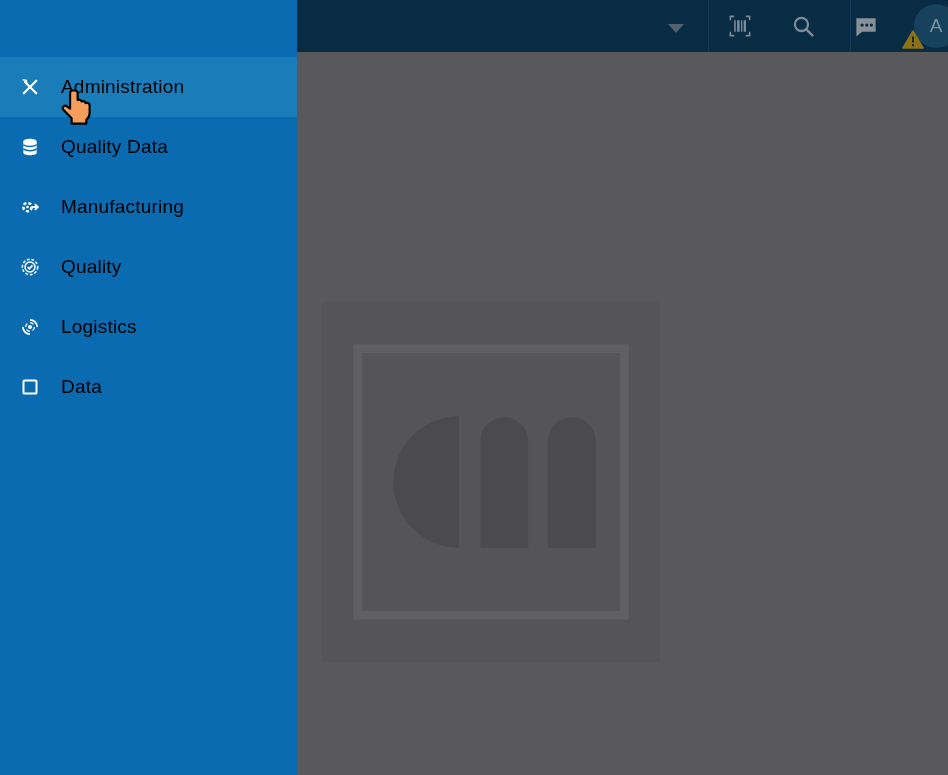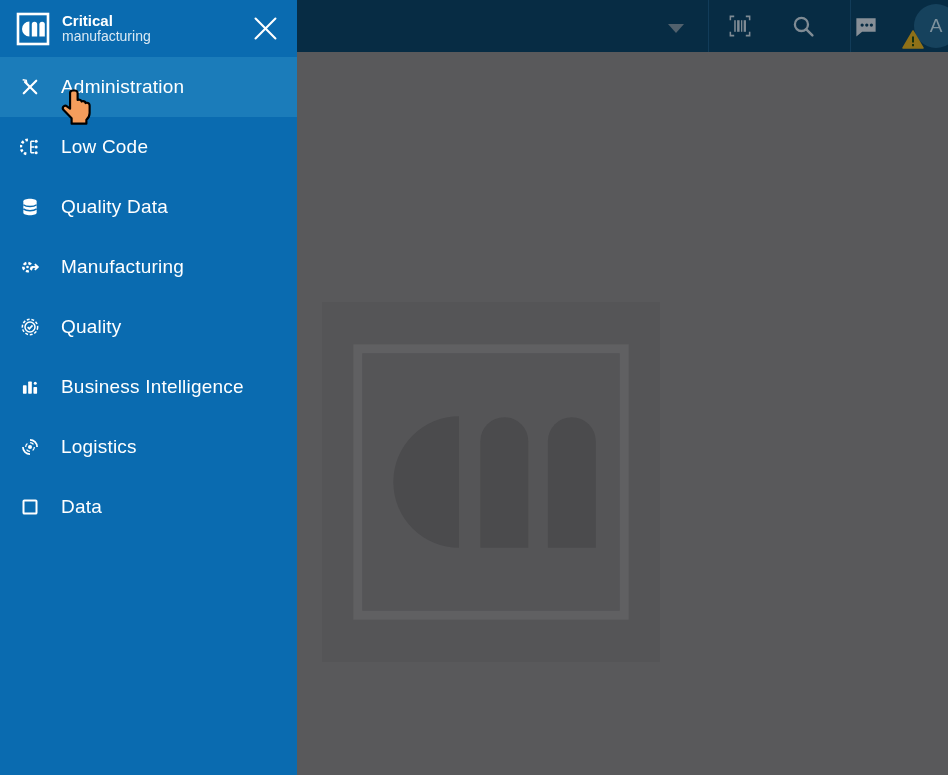--- a/index.html
+++ b/index.html
@@ -22,21 +22,21 @@
   .wm-card{position:absolute;left:25px;top:250px;width:338px;height:360px;background:#555557;
     display:flex;align-items:center;justify-content:center;}
   
   .sidebar{position:absolute;left:0;top:0;width:297px;height:775px;background:#0a6bb0;z-index:5;}
   .sb-header{height:57px;display:flex;align-items:center;padding:0 18px 0 16px;}
   .brand-text{margin-left:12px;color:#fff;line-height:1.05;}
   .brand-bold{font-weight:bold;font-size:15px;display:block;}
   .brand-light{font-size:14px;color:rgba(255,255,255,.85);display:block;}
   .close-btn{margin-left:auto;width:28px;height:28px;display:flex;align-items:center;justify-content:center;cursor:pointer;}
   .menu{position:absolute;left:0;top:57px;width:297px;}
-  .menu-item{height:60px;display:flex;align-items:center;padding-left:19px;color:#ffffff;cursor:pointer;}
+  .menu-item{height:60px;display:flex;align-items:center;padding-left:19px;color:#000000;cursor:pointer;}
   .menu-item.active{background:#1b7cba;}
   .mi-icon{width:21px;height:21px;margin-right:21px;display:flex;align-items:center;justify-content:center;flex:none;}
   .mi-label{font-size:19px;font-weight:400;letter-spacing:.2px;white-space:nowrap;}
   
   .cursor{position:absolute;left:58px;top:88px;z-index:9;pointer-events:none;}
 </style>
 </head>
 <body>
 
 <div class="topbar">
@@ -89,70 +89,34 @@
       <g fill="#4b4b4d">
         <path d="M13.4 9.6 A7.4 7.4 0 0 0 13.4 24.4 Z"></path>
         <path d="M15.8 24.4 v-12 a2.7 2.7 0 0 1 5.4 0 v12 z"></path>
         <path d="M23.4 24.4 v-12 a2.7 2.7 0 0 1 5.4 0 v12 z"></path>
       </g>
     </svg>
   </div>
 </div>
 
 <div class="sidebar">
-  <div class="sb-header">
-    <svg width="34" height="34" viewBox="0 0 34 34">
-      <rect x="2" y="2" width="30" height="30" fill="none" stroke="#fff" stroke-width="2.6"></rect>
-      <g fill="#fff">
-        <path d="M13.4 9.6 A7.4 7.4 0 0 0 13.4 24.4 Z"></path>
-        <path d="M15.8 24.4 v-12 a2.7 2.7 0 0 1 5.4 0 v12 z"></path>
-        <path d="M23.4 24.4 v-12 a2.7 2.7 0 0 1 5.4 0 v12 z"></path>
-      </g>
-    </svg>
-    <div class="brand-text">
-      <span class="brand-bold">Critical</span>
-      <span class="brand-light">manufacturing</span>
-    </div>
-    <div class="close-btn">
-      <svg width="23" height="23" viewBox="0 0 22 22">
-        <path d="M1.5 1.5 L20.5 20.5 M20.5 1.5 L1.5 20.5" stroke="#fff" stroke-width="2" stroke-linecap="round"></path>
-      </svg>
-    </div>
-  </div>
   <nav class="menu">
   <div class="menu-item active">
     <span class="mi-icon">
           <svg width="20" height="20" viewBox="0 0 24 24">
             <g stroke="#fff" stroke-width="2.6" stroke-linecap="round">
               <path d="M6 6 L19.5 19.5"></path>
               <path d="M19.5 4.5 L4.5 19.5"></path>
             </g>
             <path d="M3.2 3.2 L7.5 4 L8 7.5" stroke="#fff" fill="none" stroke-width="1.8"></path>
           </svg>
         </span>
     <span class="mi-label">Administration</span>
   </div>
 
-  <div class="menu-item">
-    <span class="mi-icon">
-          <svg width="20" height="20" viewBox="0 0 24 24">
-            <path d="M9.5 3.5A8.5 8.5 0 0 0 9.5 20.5" stroke="#fff" fill="none" stroke-width="3.2" stroke-dasharray="3 2.4"></path>
-            <g stroke="#fff" fill="none" stroke-width="1.8">
-              <path d="M13 5v14"></path>
-              <path d="M13 5h4.2M13 12h4.2M13 19h4.2"></path>
-            </g>
-            <g fill="#fff">
-              <circle cx="19.4" cy="5" r="1.8"></circle>
-              <circle cx="19.4" cy="12" r="1.8"></circle>
-              <circle cx="19.4" cy="19" r="1.8"></circle>
-            </g>
-          </svg>
-        </span>
-    <span class="mi-label">Low Code</span>
-  </div>
 
   <div class="menu-item">
     <span class="mi-icon">
           <svg width="20" height="20" viewBox="0 0 24 24">
             <path d="M4 5c0-1.7 3.6-3 8-3s8 1.3 8 3v14c0 1.7-3.6 3-8 3s-8-1.3-8-3z" fill="#fff"></path>
             <path d="M4 9.3c2 1.5 4.7 2.1 8 2.1s6-.6 8-2.1M4 14.3c2 1.5 4.7 2.1 8 2.1s6-.6 8-2.1" stroke="#0a6bb0" stroke-width="1.7" fill="none"></path>
           </svg>
         </span>
     <span class="mi-label">Quality Data</span>
   </div>
@@ -175,33 +139,20 @@
           <svg width="20" height="20" viewBox="0 0 24 24">
             <circle cx="12" cy="12" r="9.2" stroke="#fff" fill="none" stroke-width="1.8" stroke-dasharray="3.4 2.2"></circle>
             <circle cx="12" cy="12" r="6" stroke="#fff" fill="none" stroke-width="1.8"></circle>
             <path d="M9.2 12.1l2 2 3.8-4" stroke="#fff" fill="none" stroke-width="2"></path>
           </svg>
         </span>
     <span class="mi-label">Quality</span>
   </div>
 
 
-  <div class="menu-item">
-    <span class="mi-icon">
-          <svg width="20" height="20" viewBox="0 0 24 24">
-            <g fill="#fff">
-              <rect x="3.5" y="10" width="4.4" height="10" rx=".8"></rect>
-              <rect x="9.8" y="5.5" width="4.4" height="14.5" rx=".8"></rect>
-              <rect x="16.1" y="12" width="4.4" height="8" rx=".8"></rect>
-              <circle cx="18.3" cy="7.5" r="1.8"></circle>
-            </g>
-          </svg>
-        </span>
-    <span class="mi-label">Business Intelligence</span>
-  </div>
 
   <div class="menu-item">
     <span class="mi-icon">
           <svg width="20" height="20" viewBox="0 0 24 24">
             <circle cx="12" cy="12" r="2.4" fill="#fff"></circle>
             <path d="M12 3.5a8.5 8.5 0 0 1 8.5 8.5" stroke="#fff" fill="none" stroke-width="2.1"></path>
             <path d="M12 20.5A8.5 8.5 0 0 1 3.5 12" stroke="#fff" fill="none" stroke-width="2.1"></path>
             <circle cx="12" cy="12" r="5.2" stroke="#fff" fill="none" stroke-width="1.5" stroke-dasharray="4.6 3.4"></circle>
           </svg>
         </span>

